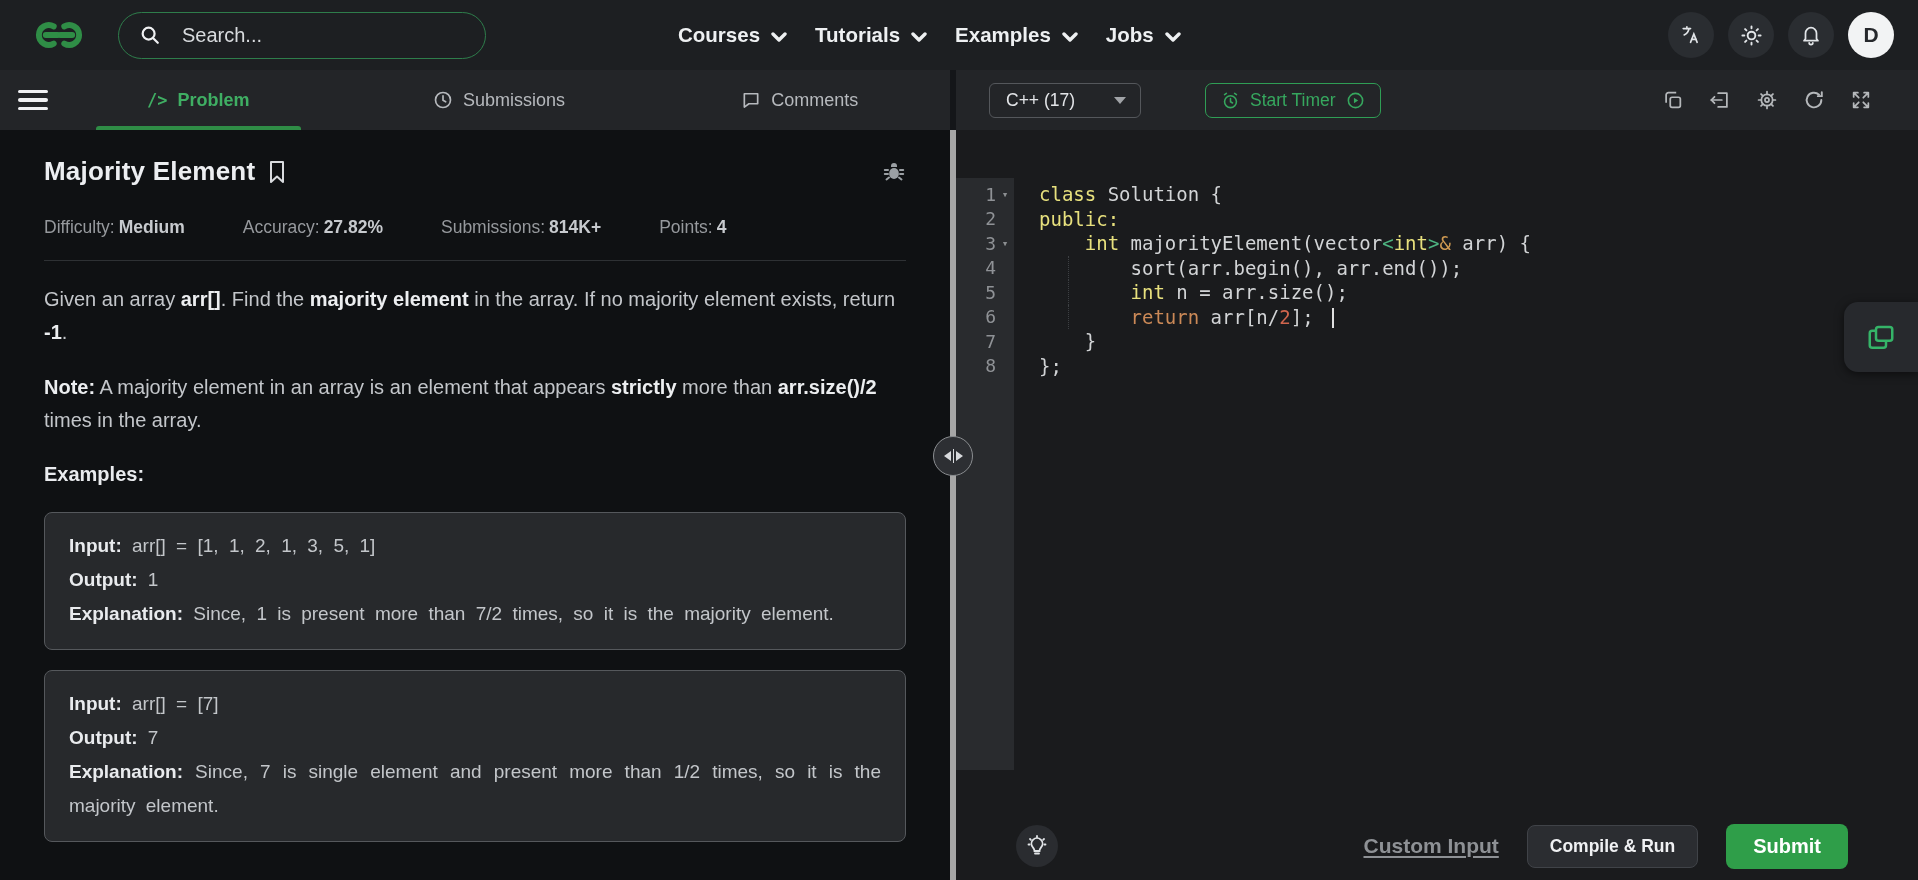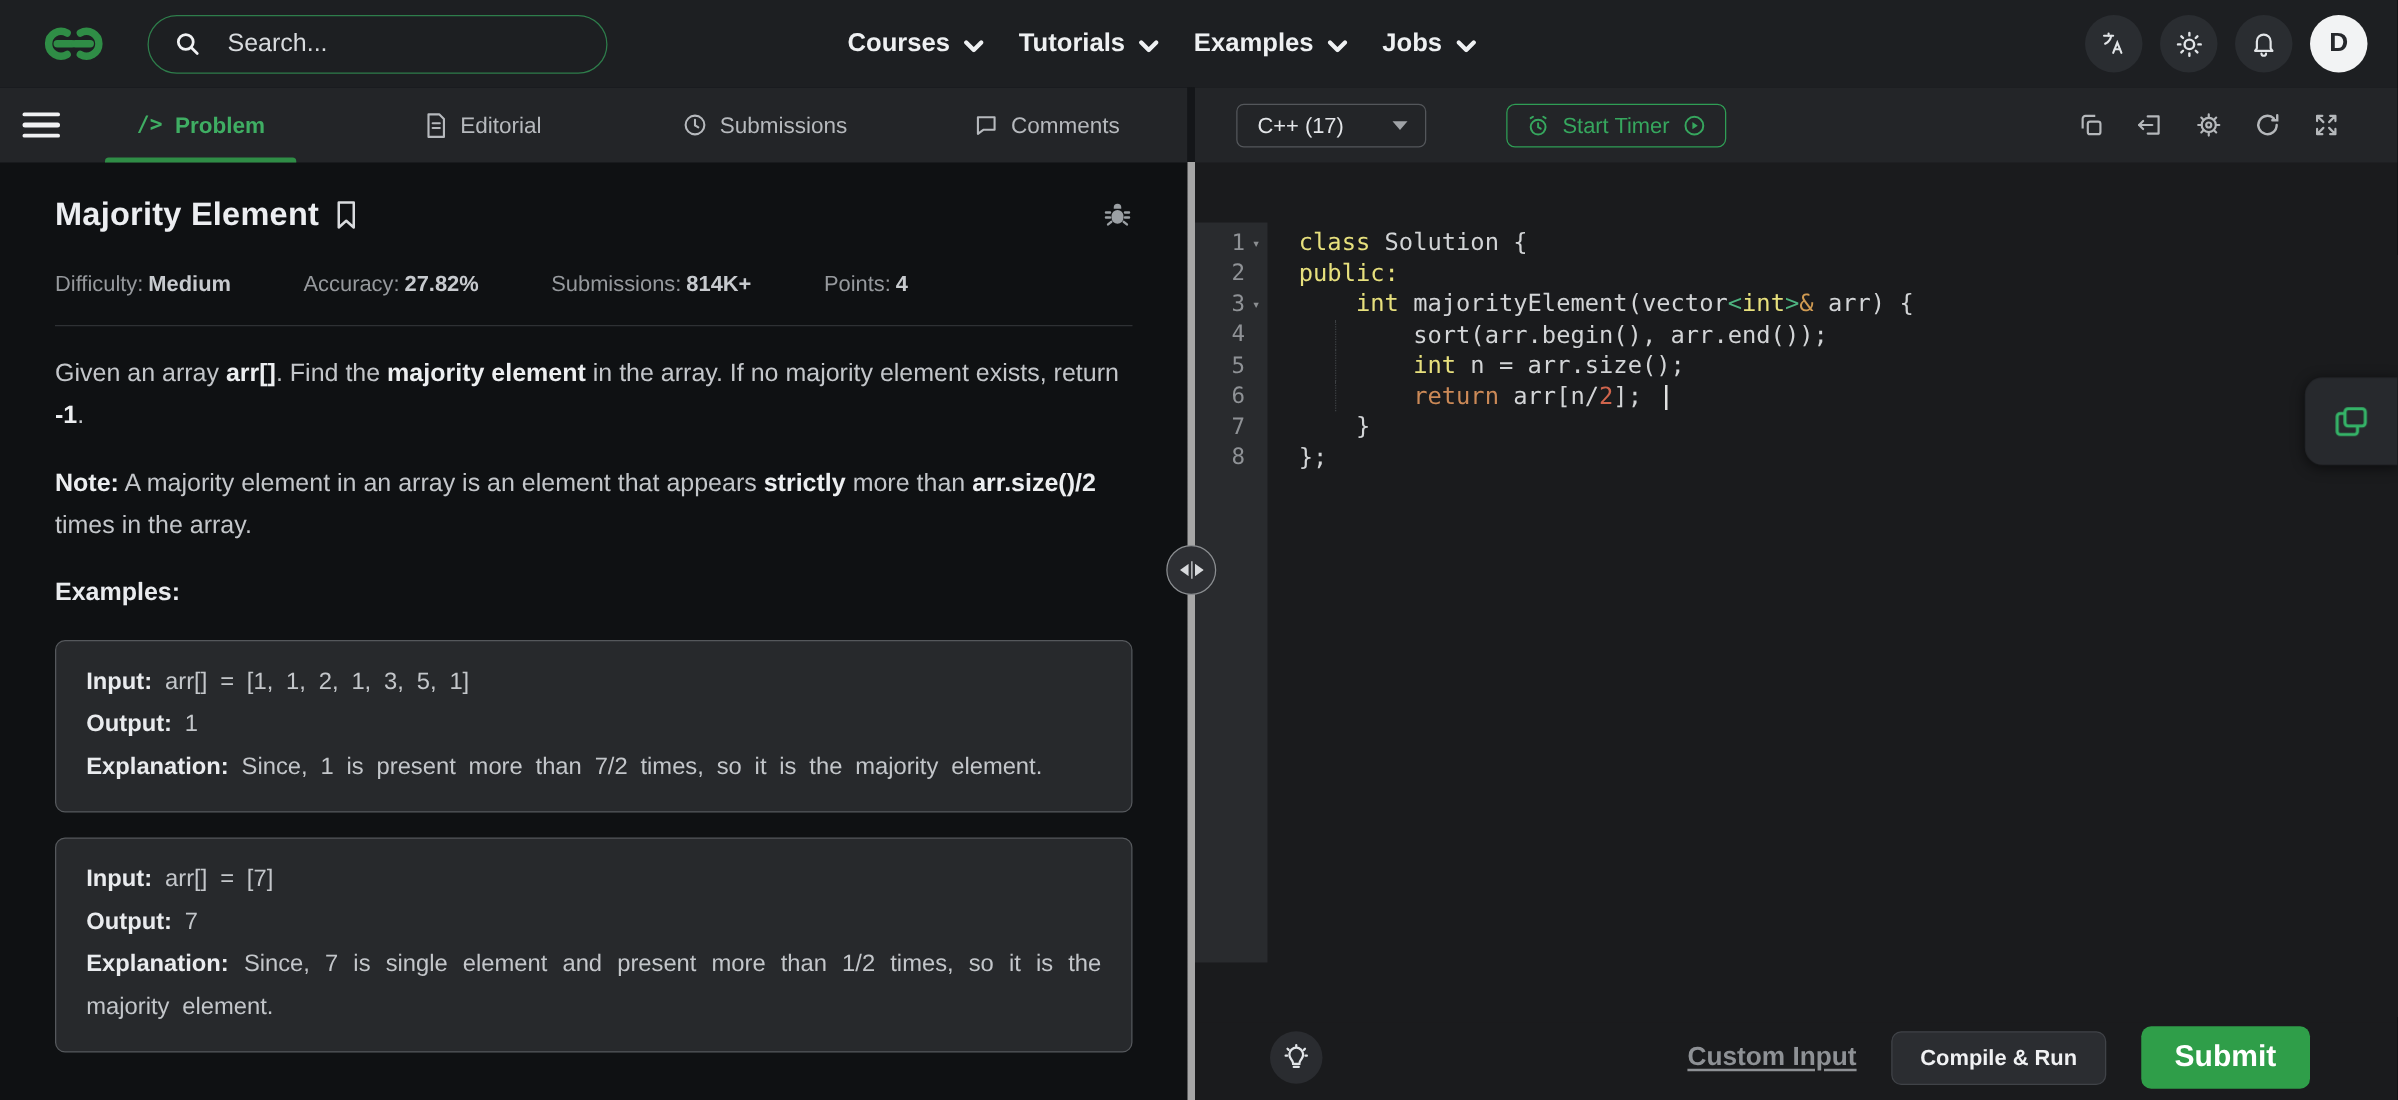--- a/index.html
+++ b/index.html
@@ -107,21 +107,21 @@
   .editor-footer { height:62px; flex:none; display:flex; align-items:center;
                    padding:0 70px 6px 60px; background:#1a1b1d; }
   .lamp-btn { width:42px; height:42px; border-radius:50%; background:#2a2c30; border:none;
               display:flex; align-items:center; justify-content:center; color:#e2e5e8; cursor:pointer; }
   .footer-right { margin-left:auto; display:flex; align-items:center; gap:28px; }
   .custom-input { color:#8e9195; font-size:21px; font-weight:600; text-decoration:underline;
                   text-underline-offset:3px; cursor:pointer; }
   .compile-btn { background:#2b2d31; border:1px solid #404348; color:#f0f1f3; border-radius:8px;
                  padding:10px 22px; font-size:17.5px; font-weight:600; cursor:pointer; }
   .submit-btn { background:#2f9e49; border:none; color:#ffffff; border-radius:8px;
-                padding:11px 27px; font-size:24px; font-weight:600; cursor:pointer; }
+                padding:11px 27px; font-size:20px; font-weight:600; cursor:pointer; }
 
   .floating-widget { position:fixed; right:0; top:302px; width:74px; height:70px;
                      background:#27292d; border-radius:14px 0 0 14px; display:flex;
                      align-items:center; justify-content:center; color:#35b468;
                      box-shadow:0 2px 10px rgba(0,0,0,.55); cursor:pointer; z-index:9; }
 </style>
 </head>
 <body>
 
 <header class="navbar">
@@ -210,27 +210,20 @@
           <span></span>
           <span></span>
           <span></span>
         </div>
       <div class="tabs">
           <div class="tab active">
             <span class="code-glyph">/&gt;</span>
             <span>Problem</span>
           </div>
           <div class="tab">
-            <svg width="19" height="21" viewBox="0 0 20 22" fill="none" stroke="currentColor" stroke-width="1.8" stroke-linejoin="round">
-              <path d="M4 1.5h9l4 4V20.5H4z"></path>
-              <path d="M7.5 9h6M7.5 13h6" stroke-linecap="round"></path>
-            </svg>
-            <span>Editorial</span>
-          </div>
-          <div class="tab">
             <svg width="20" height="20" viewBox="0 0 24 24" fill="none" stroke="currentColor" stroke-width="2" stroke-linecap="round">
               <circle cx="12" cy="12" r="9"></circle>
               <path d="M12 7v5.3l3.2 1.9"></path>
             </svg>
             <span>Submissions</span>
           </div>
           <div class="tab">
             <svg width="20" height="20" viewBox="0 0 24 24" fill="none" stroke="currentColor" stroke-width="2" stroke-linejoin="round">
               <path d="M4 4.5h16v12H9.5L4 20.5z"></path>
             </svg>

